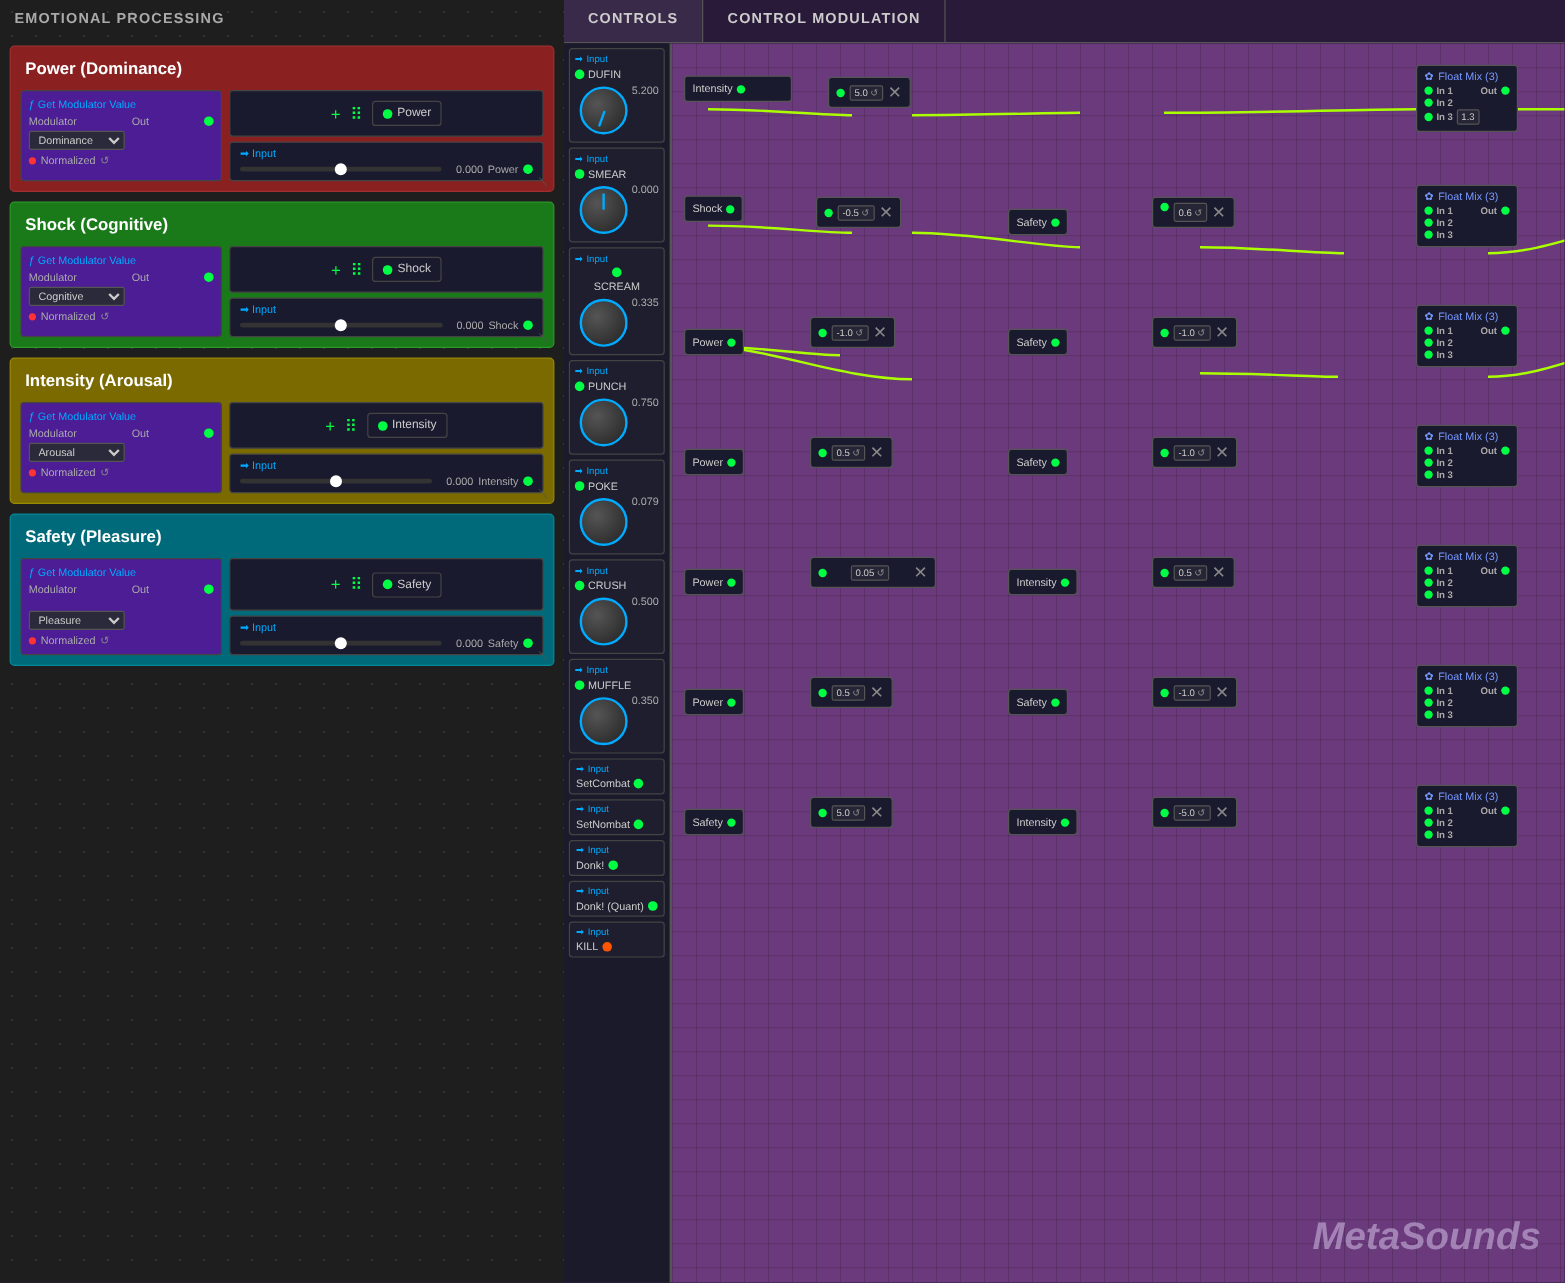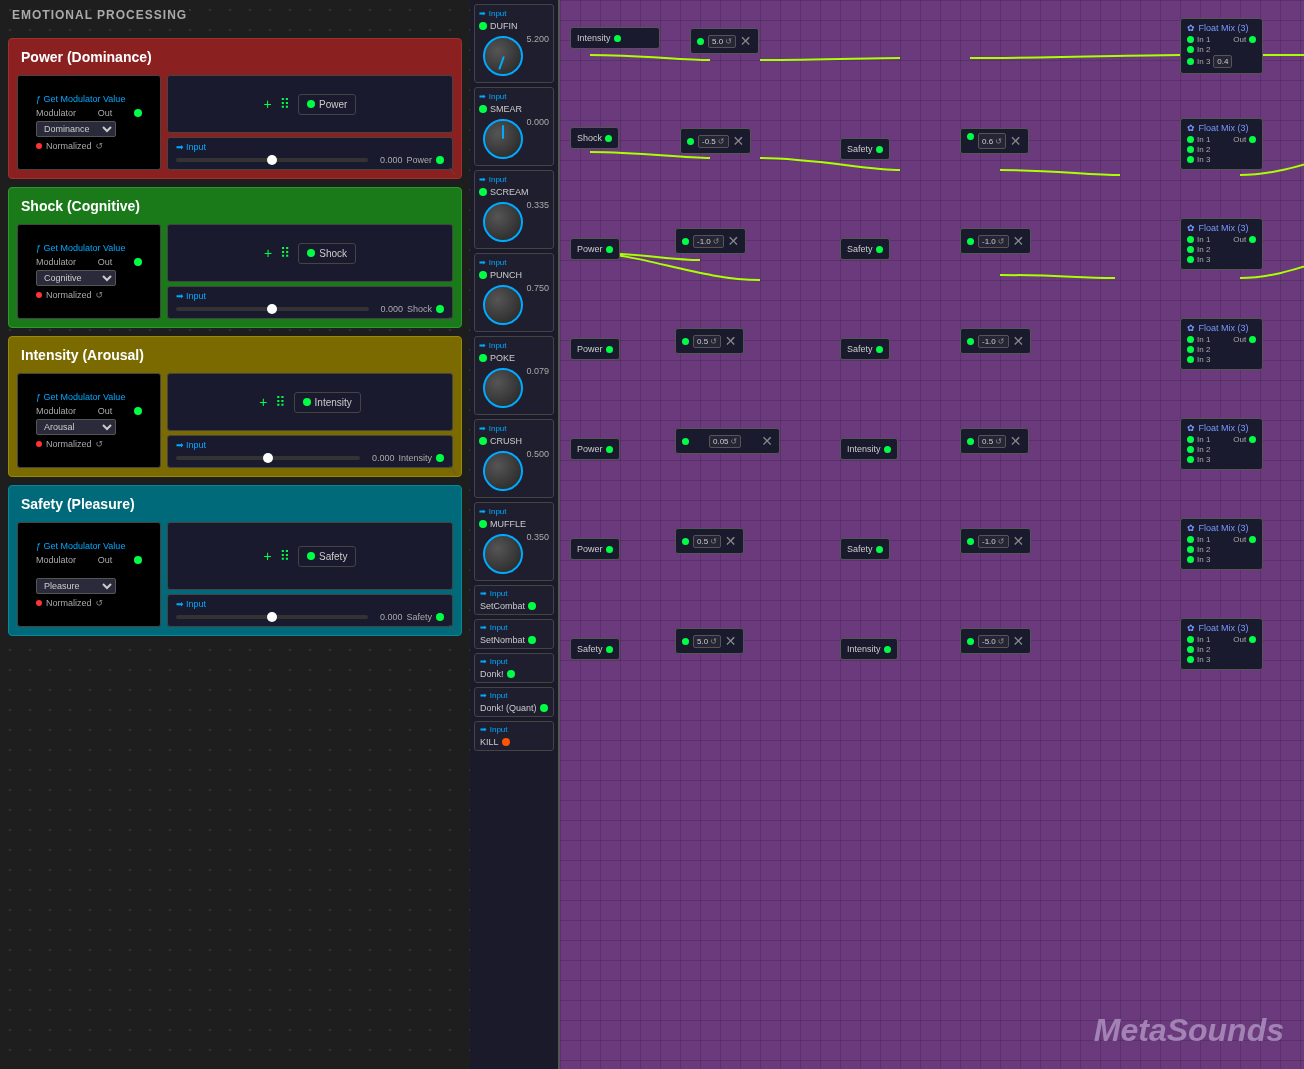--- a/index.html
+++ b/index.html
@@ -58,25 +58,25 @@
       padding: 2px 4px;
     }
 
     .emotion-content {
       display: flex;
       gap: 6px;
       align-items: stretch;
     }
 
     .modulator-box {
-      background: #000000;
+      background: #4c1d95;
       border: 1px solid #444;
       border-radius: 3px;
-      padding: 18px;
-      width: 144px;
+      padding: 6px;
+      width: 168px;
       flex-shrink: 0;
     }
 
     .modulator-title {
       color: #00aaff;
       font-size: 9px;
       margin-bottom: 4px;
     }
 
     .modulator-row {
@@ -352,20 +352,21 @@
     .port-dot-green {
       width: 7px;
       height: 7px;
       background: #00ff44;
       border-radius: 50%;
     }
 
     .port-label {
       font-size: 8px;
       color: #aaa;
+      font-weight: bold;
     }
 
     
     .wires-svg {
       position: absolute;
       top: 0;
       left: 0;
       width: 100%;
       height: 100%;
       pointer-events: none;
@@ -588,20 +589,24 @@
             </div>
           </div>
         </div>
       </div>
       <div class="resize-handle">⟍</div>
     </div>
   </div>
 
   <div class="right-container">
 
+    <div class="panel-header-row">
+      <div class="panel-tab active">CONTROLS</div>
+      <div class="panel-tab">CONTROL MODULATION</div>
+    </div>
 
     <div class="content-row">
 
       <div class="controls-area">
 
         <div class="control-input-item">
           <div class="control-input-header">
             <span style="color:#00aaff;">➡</span>
             <span>Input</span>
           </div>
@@ -632,21 +637,21 @@
             </div>
             <div class="knob-value">0.000</div>
           </div>
         </div>
 
         <div class="control-input-item">
           <div class="control-input-header">
             <span style="color:#00aaff;">➡</span>
             <span>Input</span>
           </div>
-          <div style="display:flex;align-items:center;gap:3px;margin-bottom:3px;">
+          <div style="display:flex;align-items:center;gap:3px;margin-bottom:3px;flex-direction:column;">
             <span class="input-dot"></span>
             <span style="color:#ccc;font-size:9px;">SCREAM</span>
           </div>
           <div class="knob-container">
             <div class="knob"></div>
             <div class="knob-value">0.335</div>
           </div>
         </div>
 
         <div class="control-input-item">
@@ -825,21 +830,21 @@
             <span class="port-dot-green"></span>
           </div>
           <div class="node-port-row">
             <span class="port-dot-green"></span>
             <span class="port-label">In 2</span>
           </div>
           <div class="node-port-row">
             <span class="port-dot-green"></span>
             <span class="port-label">In 3</span>
             <div class="value-box">
-                <span>0.4</span>
+                <span>1.3</span>
               </div>
           </div>
         </div>
 
         <div style="position:absolute;top:138px;left:10px;display:flex;align-items:center;gap:4px;">
           <div class="graph-node">
             <div class="node-port-row">
               <span style="color:#ccc;font-size:9px;">Shock</span>
               <span class="port-dot-green"></span>
             </div>

